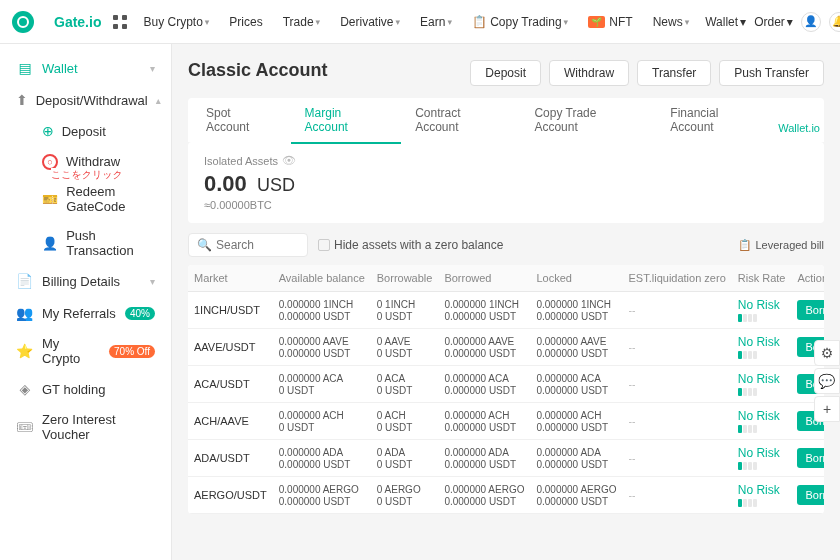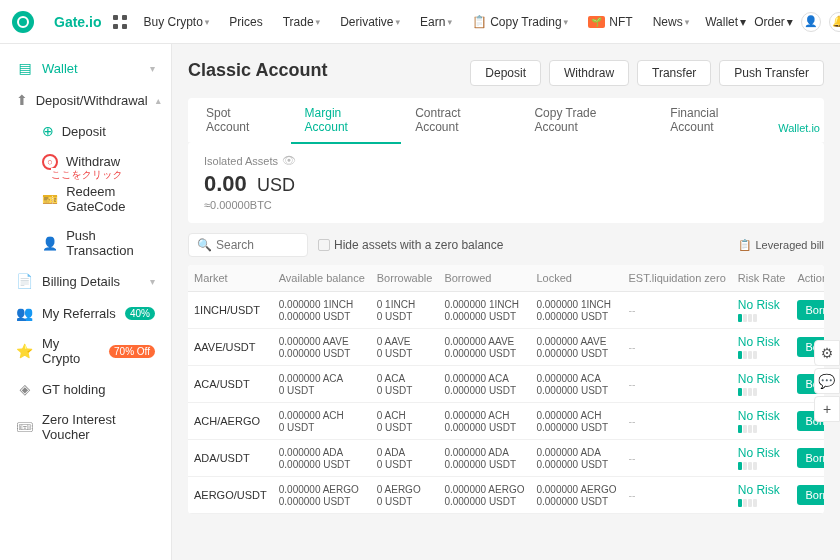--- a/index.html
+++ b/index.html
@@ -357,21 +357,21 @@
                   <span class="empty"></span>
                 </div></td>
     <td>
       <div class="action-btns">
         <button class="btn-borrow">Borrow</button>
 
       </div>
     </td>
   </tr>
             <tr>
-    <td class="market-cell">ACH/AERGO</td>
+    <td class="market-cell">ACH/AAVE</td>
     <td>
                 <div class="two-line">
                   <span>0.000000 ACH</span>
                   <span>0 USDT</span>
                 </div>
               </td>
     <td>
                 <div class="two-line">
                   <span>0 ACH</span>
                   <span>0 USDT</span>

